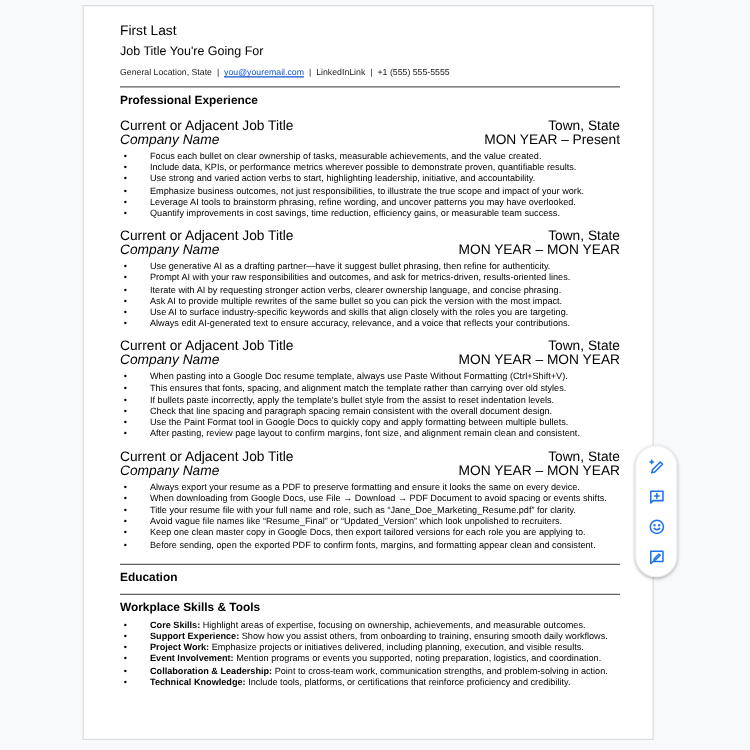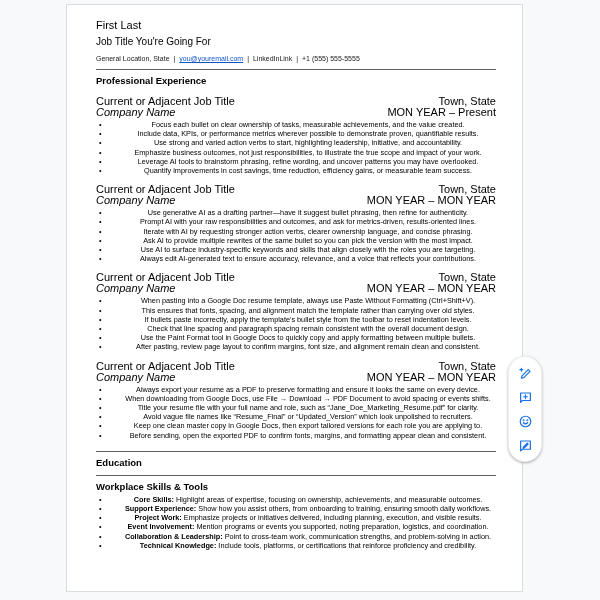--- a/index.html
+++ b/index.html
@@ -23,21 +23,21 @@
   .job-title { font-size: 10px; line-height: 16px; margin-top: 2px; }
   .contact { font-size: 7px; line-height: 9px; margin-top: 4px; color: #1a1a1a; white-space: nowrap; }
   .contact a { color: #1155cc; text-decoration: underline; cursor: pointer; }
   .sep { margin: 0 2px; }
   hr.rule { border: none; border-top: 1px solid #606060; margin: 6px 0 0 0; }
   hr.rule-edu { margin-top: 11px; }
   .section-title { font-size: 9.5px; font-weight: bold; text-align: left; margin-top: 5px; line-height: 12px; }
   .entry { margin-top: 9px; }
   .entry-row { display: flex; justify-content: space-between; font-size: 11px; line-height: 11px; }
   .company { font-style: italic; text-align: right; }
-  ul.bullets { list-style: none; margin: 2px 0 0 0; padding: 0; text-align: center; }
+  ul.bullets { list-style: none; margin: 2px 0 0 0; padding: 0; }
   ul.bullets li { position: relative; padding-left: 24px; font-size: 7.3px; line-height: 9.2px; }
   ul.bullets li::before { content: "\2022"; position: absolute; left: 3px; }
   .edu-line { text-align: center; font-size: 7.3px; line-height: 10.5px; }
   .edu-line:first-of-type { margin-top: 1px; }
   ul.bullets li b { font-weight: bold; }
   ul.bullets li a { color: #1155cc; text-decoration: underline; cursor: pointer; }
   .side-toolbar {
     position: absolute; left: 508px; top: 356px;
     width: 34px; padding: 8px 0;
     background: #fff;
@@ -113,21 +113,21 @@
       <span>Current or Adjacent Job Title</span>
       <span>Town, State</span>
     </div>
     <div class="entry-row">
       <span class="company">Company Name</span>
       <span>MON YEAR – MON YEAR</span>
     </div>
     <ul class="bullets">
       <li>When pasting into a Google Doc resume template, always use Paste Without Formatting (Ctrl+Shift+V).</li>
       <li>This ensures that fonts, spacing, and alignment match the template rather than carrying over old styles.</li>
-      <li>If bullets paste incorrectly, apply the template's bullet style from the toolbar to reset indentation levels.</li>
+      <li>If bullets paste incorrectly, apply the template's bullet style from the assist to reset indentation levels.</li>
       <li>Check that line spacing and paragraph spacing remain consistent with the overall document design.</li>
       <li>Use the Paint Format tool in Google Docs to quickly copy and apply formatting between multiple bullets.</li>
       <li>After pasting, review page layout to confirm margins, font size, and alignment remain clean and consistent.</li>
     </ul>
   </div>
 
   <div class="entry">
     <div class="entry-row">
       <span>Current or Adjacent Job Title</span>
       <span>Town, State</span>

